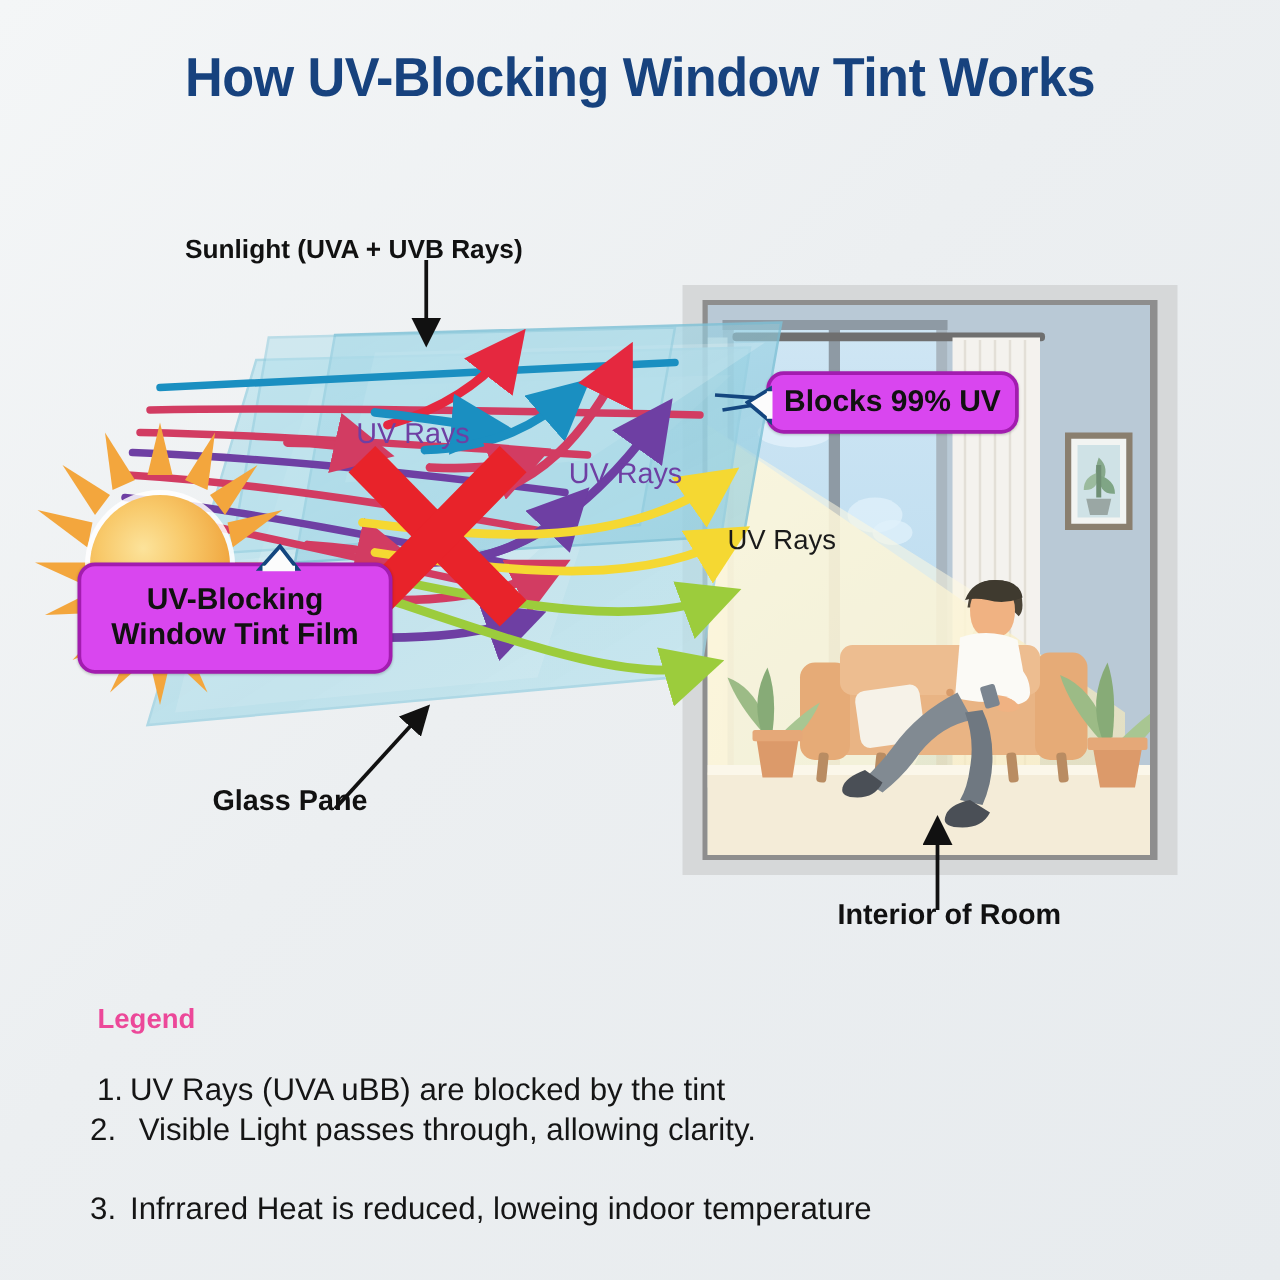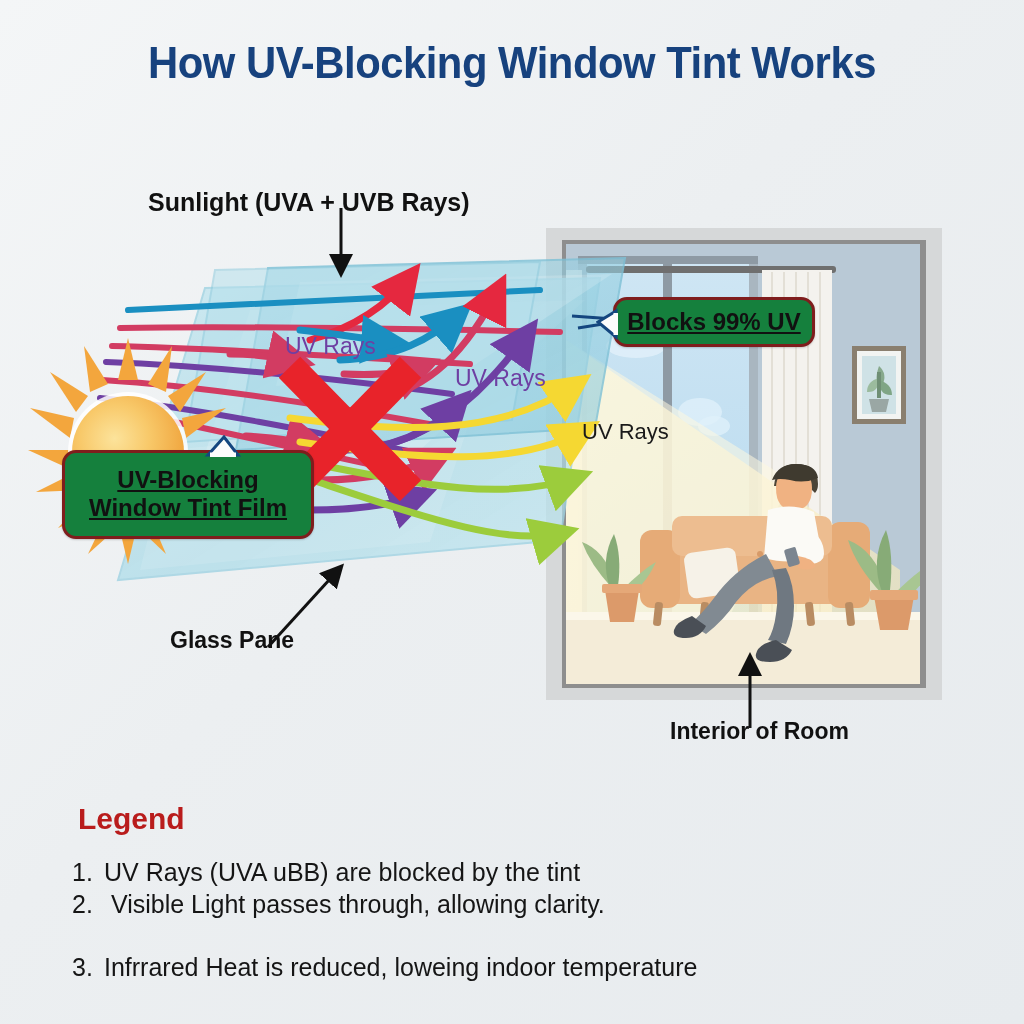--- a/index.html
+++ b/index.html
@@ -21,29 +21,28 @@
     transform:scaleX(0.95);
   }
 
   
   .lbl{font-weight:bold;color:#111;white-space:nowrap;}
   .lbl-reg{color:#1a1a1a;white-space:nowrap;}
   .uvlbl{color:#6e3fa3;white-space:nowrap;font-weight:normal;}
 
   
   .callout{
-    background:#15803d;border:3px solid #7f1d1d;border-radius:14px;
+    background:#d946ef;border:3px solid #a21caf;border-radius:14px;
     color:#111;font-weight:bold;text-align:center;line-height:1.18;
     box-shadow:0 1px 2px rgba(0,0,0,.18);
-    text-decoration:underline;
   }
 
   
   #legend-title{
-    left:78px;top:802px;font-size:30px;font-weight:bold;color:#b91c1c;
+    left:78px;top:802px;font-size:22px;font-weight:bold;color:#ec4899;
   }
   .leg-row{position:absolute;left:72px;font-size:25px;color:#151515;white-space:nowrap;}
   .leg-num{display:inline-block;width:32px;}
 
   
   svg{display:block;}
 </style>
 </head>
 <body>
 
@@ -287,21 +286,21 @@
 
       <line x1="268" y1="497" x2="340" y2="418" stroke="#111" stroke-width="3" marker-end="url(#ar-black)"></line>
 
       <line x1="750" y1="578" x2="750" y2="508" stroke="#111" stroke-width="3" marker-end="url(#ar-black)"></line>
 
       <path d="M628 170 L 572 166" stroke="#14467f" stroke-width="3" fill="none"></path>
       <path d="M628 170 L 578 178" stroke="#14467f" stroke-width="3" fill="none"></path>
     </g>
   </svg>
 
-  <div class="abs lbl" style="left:148px;top:188px;font-size:25px;">Sunlight (UVA + UVB Rays)</div>
+  <div class="abs lbl" style="left:148px;top:188px;font-size:21px;">Sunlight (UVA + UVB Rays)</div>
 
   <div class="abs uvlbl" style="left:285px;top:333px;font-size:23px;">UV Rays</div>
 
   <div class="abs uvlbl" style="left:455px;top:365px;font-size:23px;">UV Rays</div>
 
   <div class="abs lbl-reg" style="left:582px;top:419px;font-size:22px;">UV Rays</div>
 
   <div class="abs lbl" style="left:585px;top:459px;font-size:23px;line-height:1.28;">
   </div>
 
@@ -325,21 +324,21 @@
       <path d="M20 4 L2 15 L20 30 Z" fill="#fcfcfc" stroke="#14467f" stroke-width="3"></path>
       <line x1="20" y1="6" x2="20" y2="28" stroke="#fcfcfc" stroke-width="5"></line>
     </svg>
     <div class="callout" style="width:184px;padding:8px 6px;font-size:24px;">
       <span>Blocks 99% UV</span>
     </div>
   </div>
 
   <div id="legend-title" class="abs">Legend</div>
 
-  <div class="leg-row" style="top:858px;">
+  <div class="leg-row" style="top:858px;text-align:center;">
     <span class="leg-num">1.</span><span>UV Rays (UVA uBB) are blocked by the tint</span>
   </div>
   <div class="leg-row" style="top:890px;">
     <span class="leg-num">2.</span><span> Visible Light passes through, allowing clarity.</span>
   </div>
   <div class="leg-row" style="top:953px;">
     <span class="leg-num">3.</span><span>Infrrared Heat is reduced, loweing indoor temperature</span>
   </div>
 
 </div>

